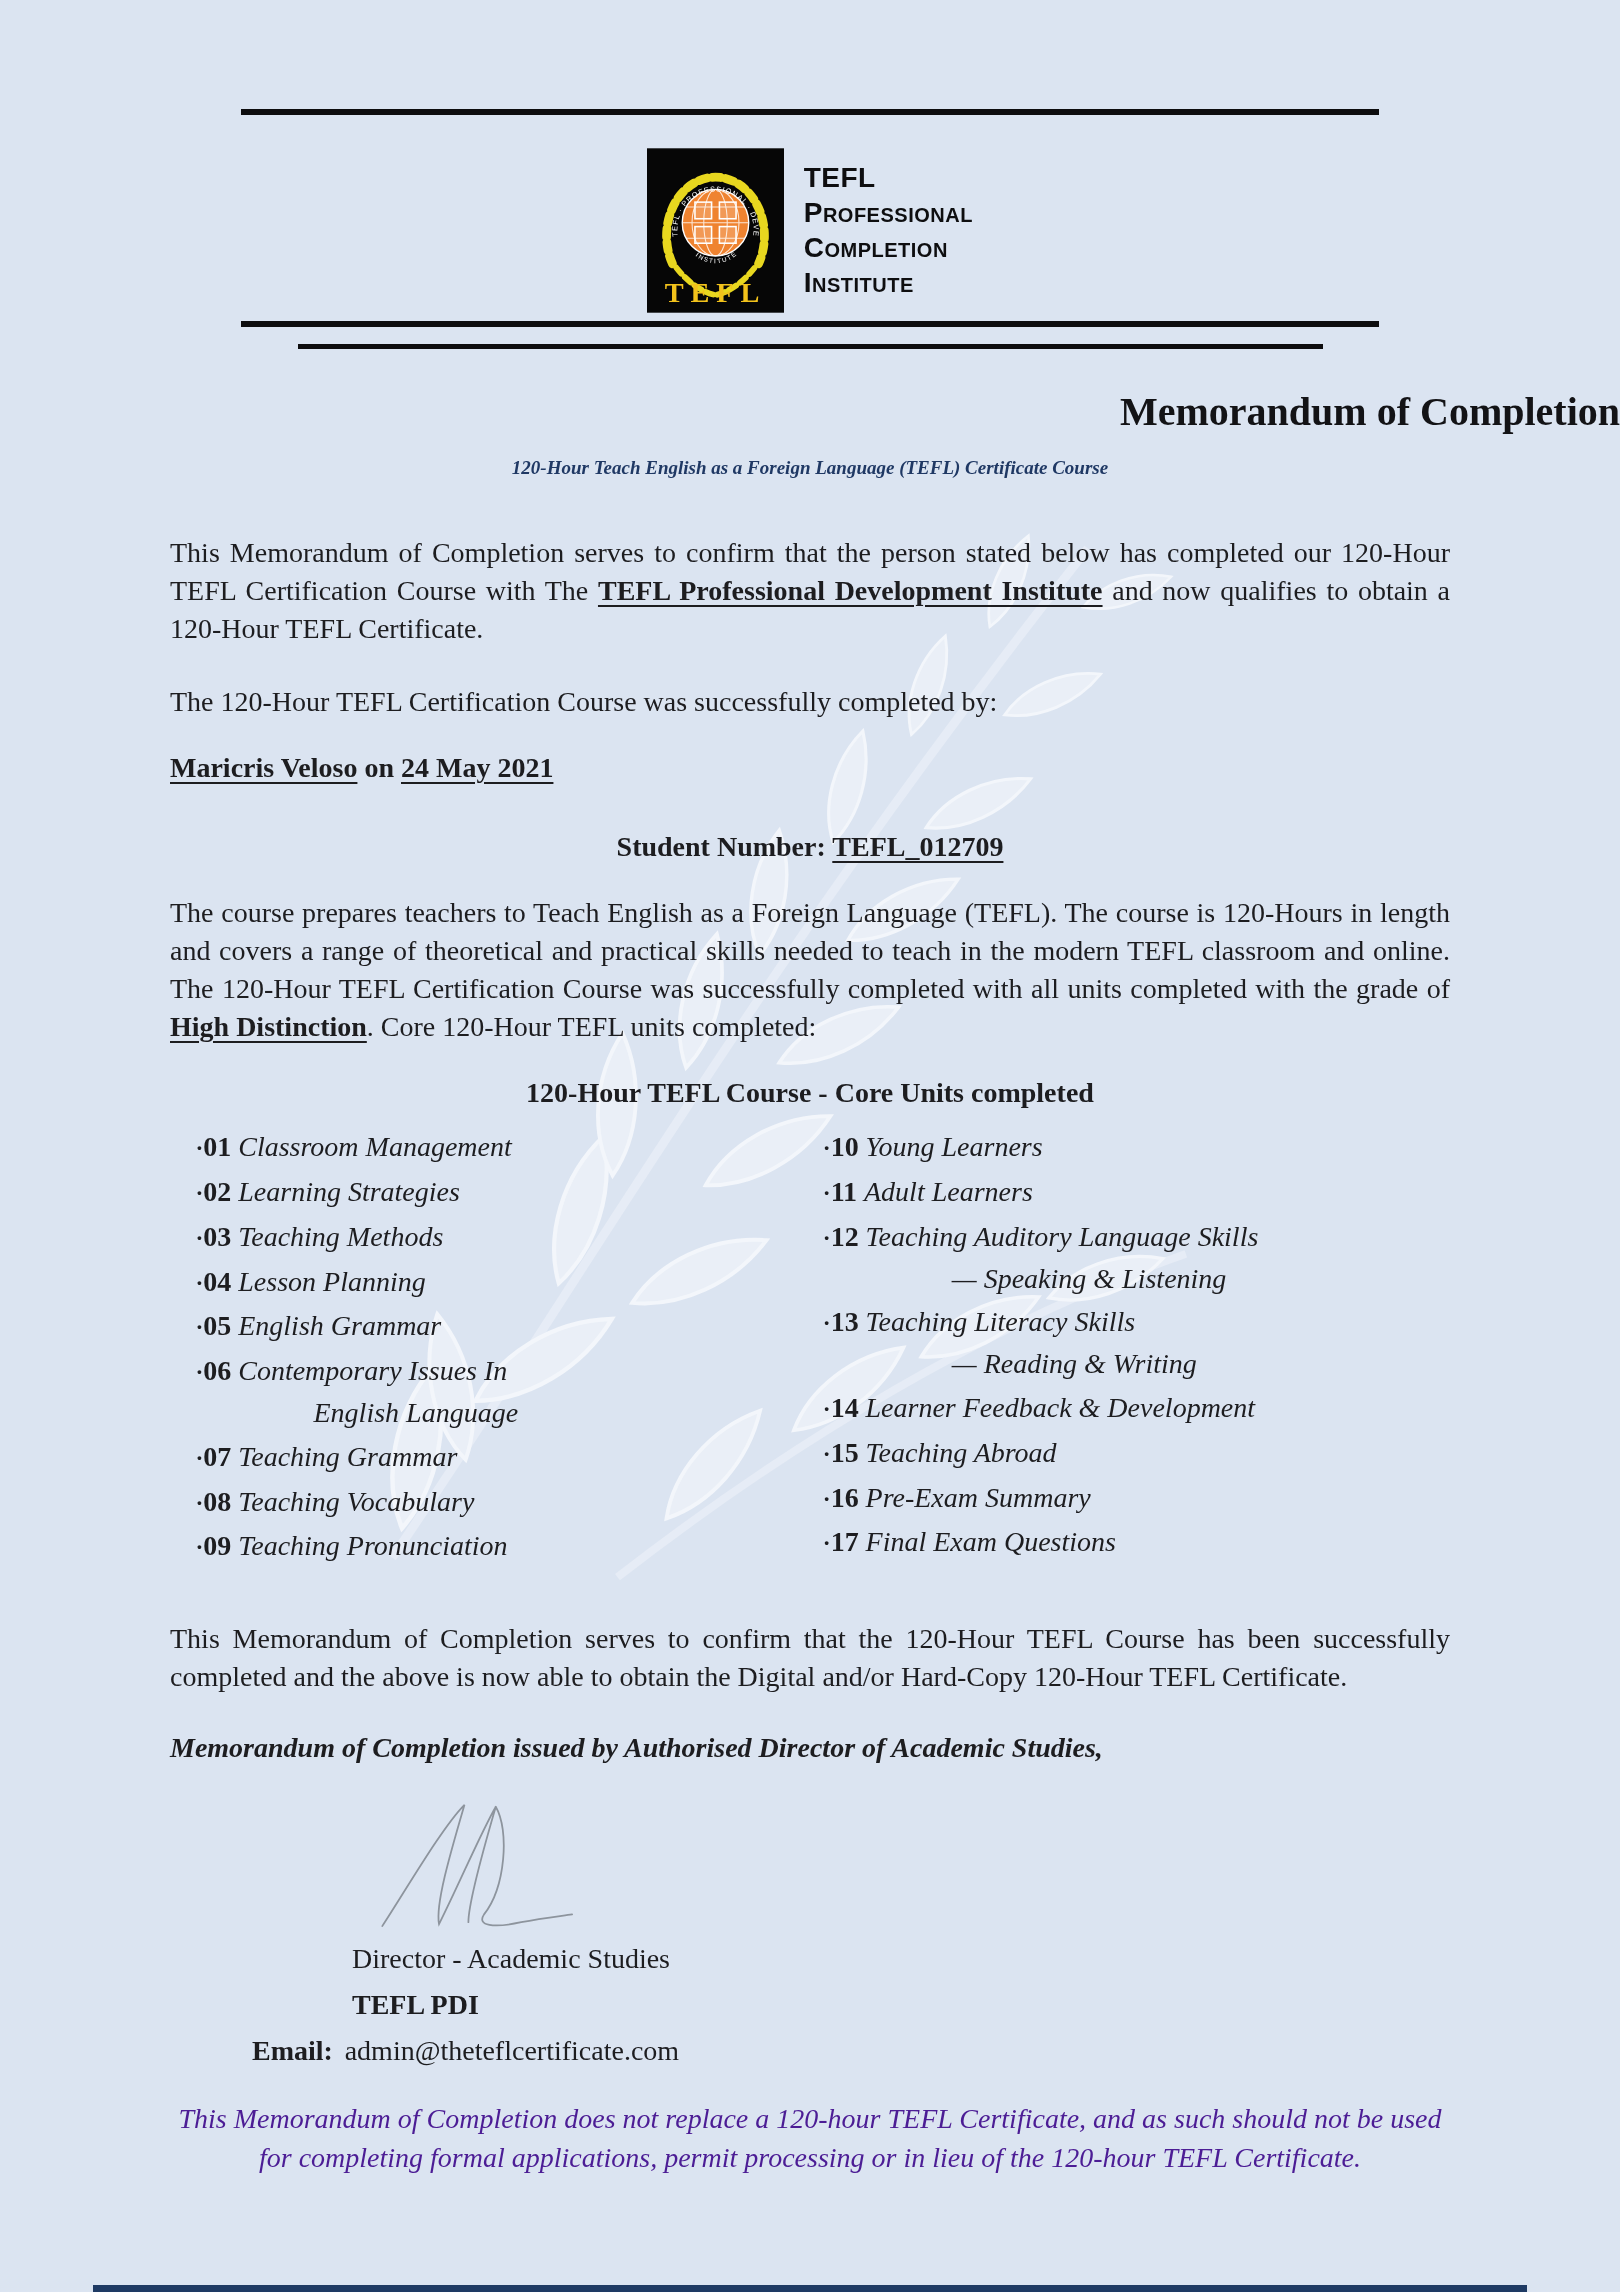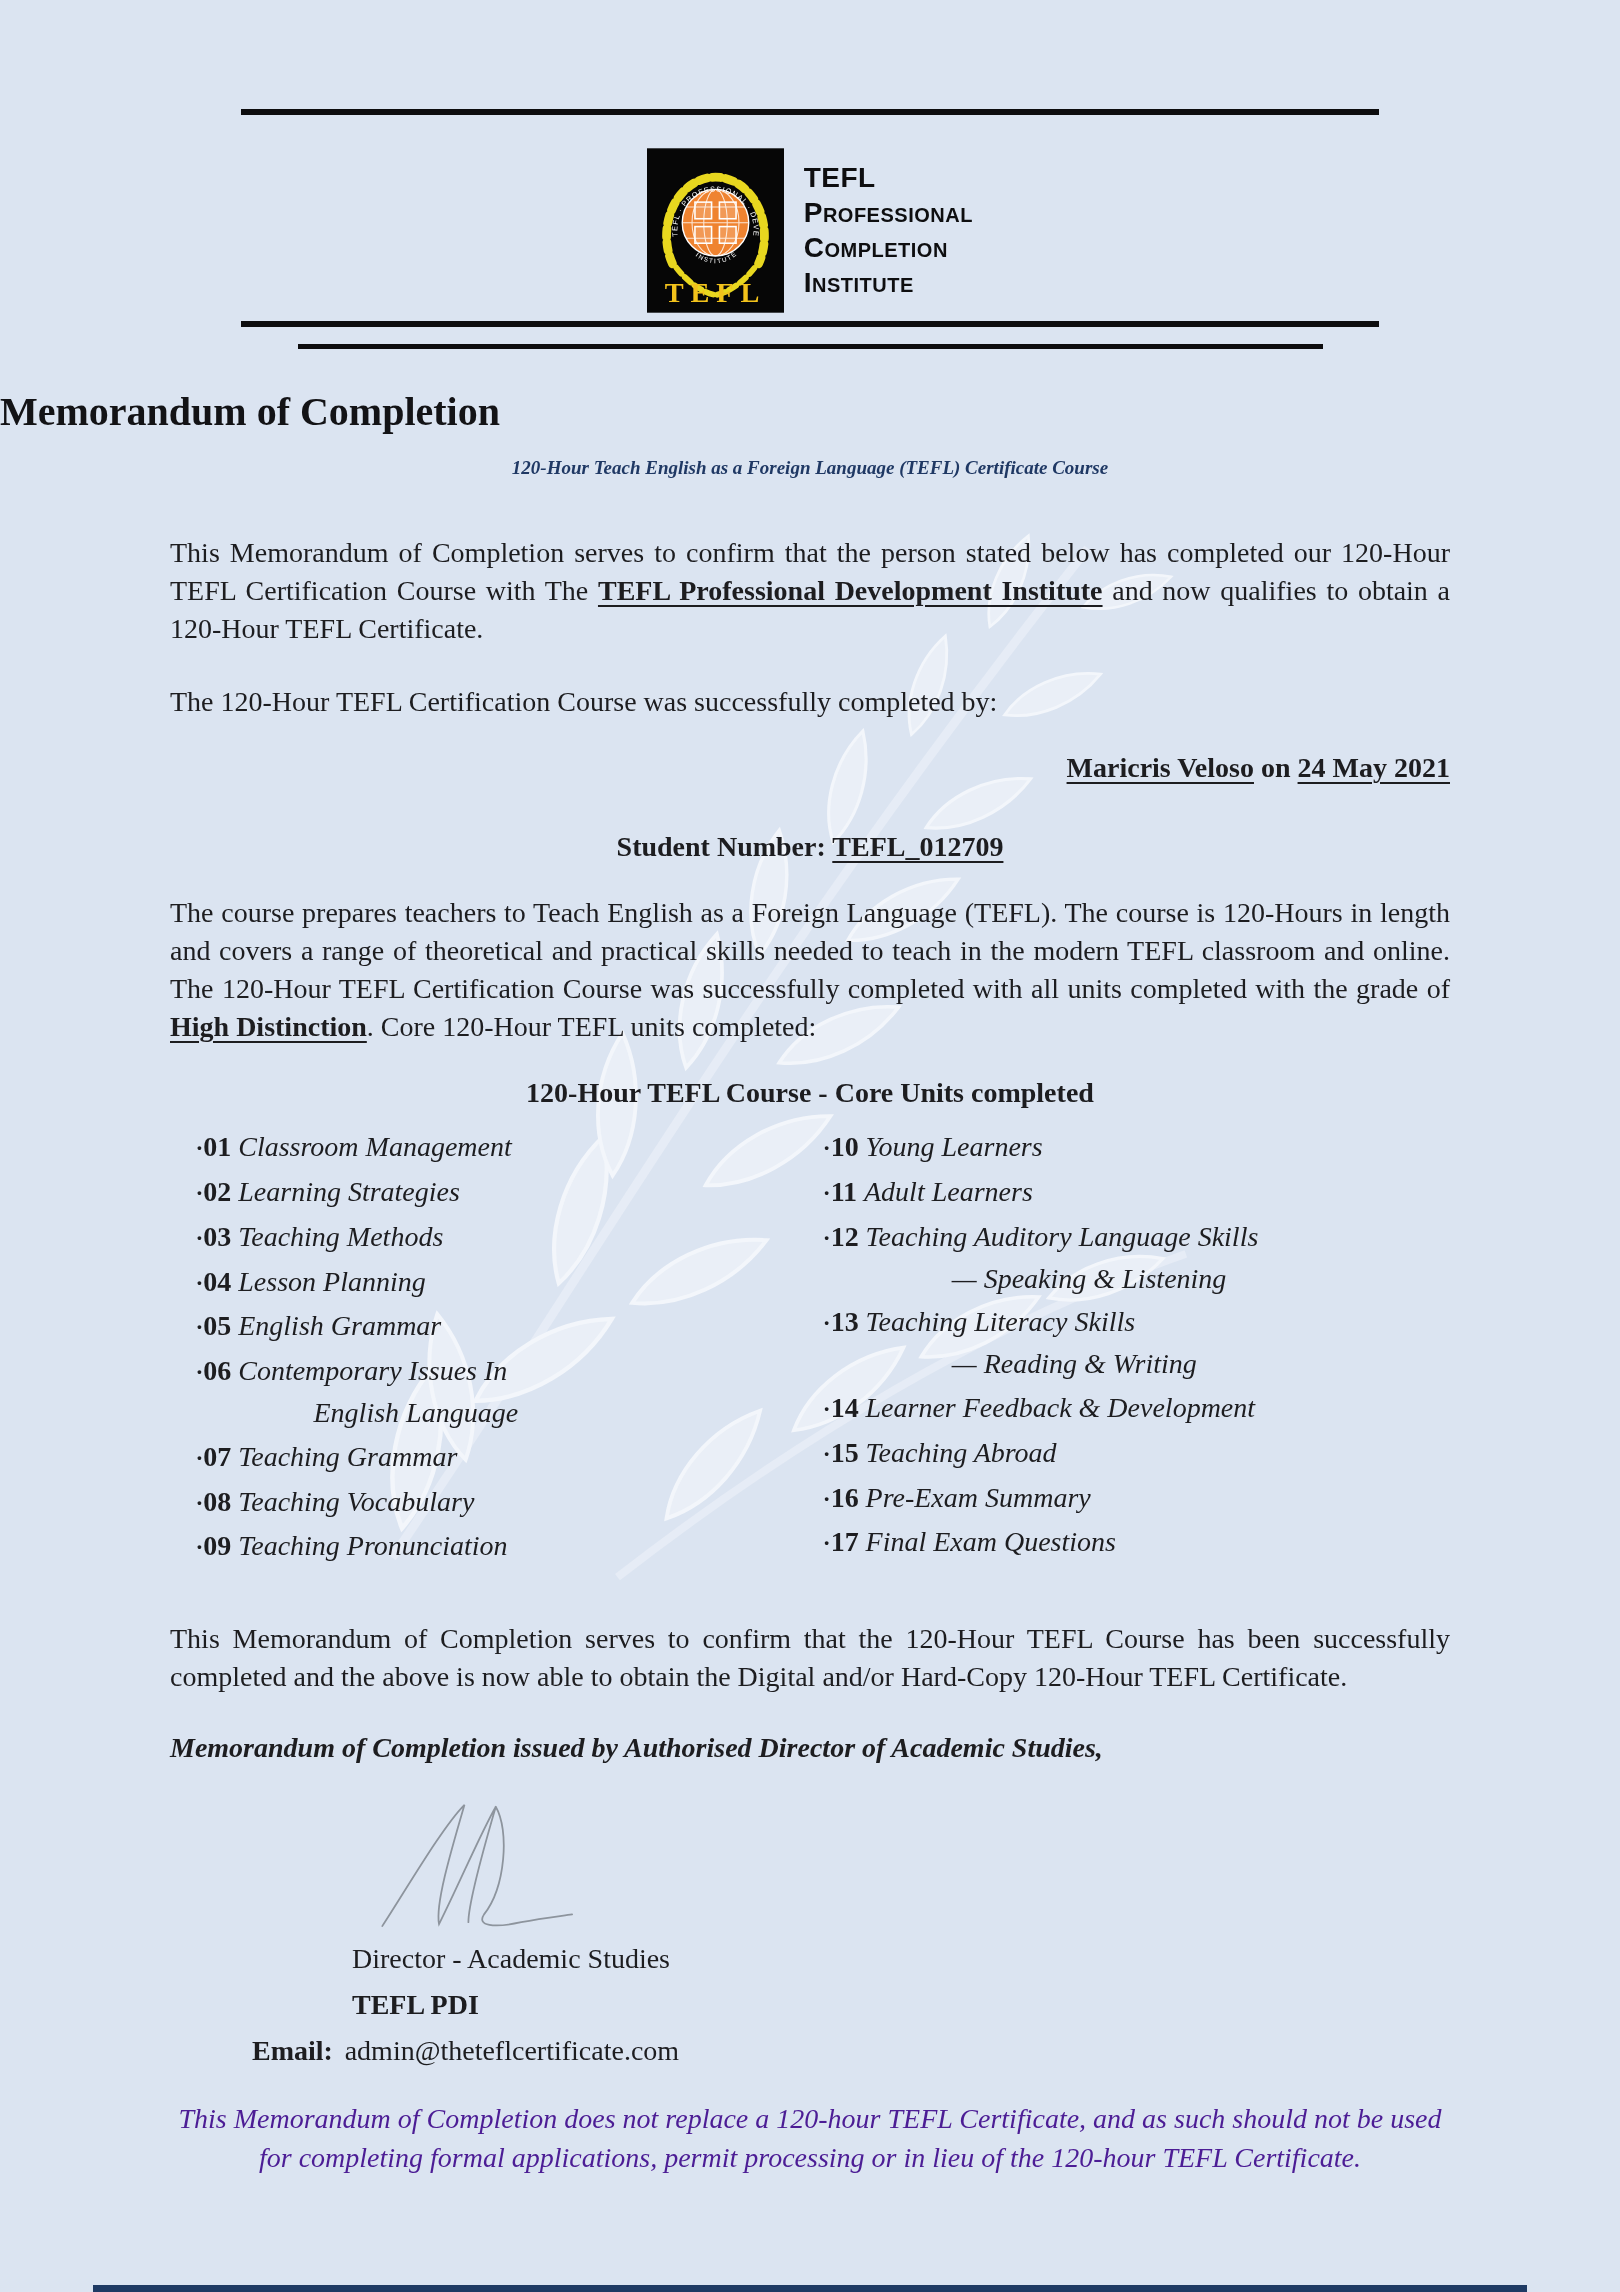--- a/index.html
+++ b/index.html
@@ -21,28 +21,28 @@
   .rule-top{width:1138px;height:5.9px;margin-top:109px;}
   .rule-a{width:1138px;height:5.9px;margin-top:7.8px;}
   .rule-b{width:1025px;height:4.9px;margin-top:17.6px;}
   
   .logo-row{margin-top:33px;display:flex;justify-content:center;align-items:center;gap:19.6px;}
   .logo-emblem{display:block;}
   .logo-name{font-family:"Liberation Sans","DejaVu Sans",sans-serif;font-weight:bold;color:#0e0e10;}
   .logo-name .ln{font-variant:small-caps;font-size:28px;line-height:35px;letter-spacing:0.5px;}
   .logo-name .ln-first{font-variant:normal;text-transform:uppercase;}
   
-  .title{margin-top:39px;text-align:left;font-size:40px;font-weight:bold;color:#131316;}
+  .title{margin-top:39px;text-align:right;font-size:40px;font-weight:bold;color:#131316;}
   .subtitle{margin-top:21.6px;text-align:center;font-size:19px;font-weight:bold;font-style:italic;color:#1f3864;}
   
   .content{margin:0 170px;font-size:28px;line-height:38px;}
   .para{text-align:justify;}
   .p1{margin-top:55px;}
   .completed-line{margin-top:35px;}
-  .name-line{margin-top:21.6px;text-align:right;font-weight:bold;}
+  .name-line{margin-top:21.6px;text-align:left;font-weight:bold;}
   .student-line{margin-top:41px;text-align:center;font-weight:bold;}
   .p2{margin-top:9.8px;}
   .b{font-weight:bold;}
   .u{text-decoration:underline;text-decoration-thickness:2px;text-underline-offset:4.9px;}
   
   .units-heading{margin-top:19.6px;text-align:center;font-size:28px;font-weight:bold;}
   .units{margin-top:17.6px;display:flex;}
   .ucol-left{width:51%;box-sizing:border-box;padding-left:25.5px;}
   .ucol-right{width:49%;box-sizing:border-box;}
   .unit{font-size:28px;line-height:35px;margin-bottom:7.8px;}

